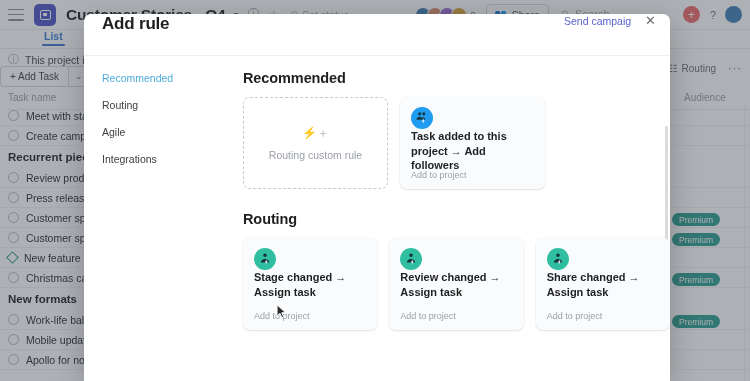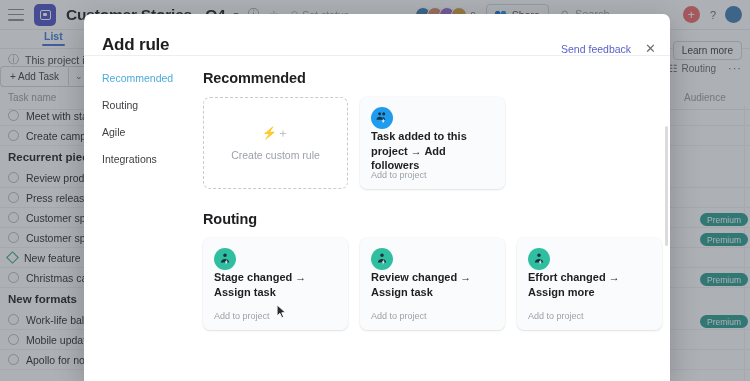--- a/index.html
+++ b/index.html
@@ -78,43 +78,43 @@
              border-bottom: 1px solid #edeef0; padding-bottom: 6px;}
   .colhead .aud { position:absolute; left: 676px; top:0; }
 
   .tasklist { position:absolute; top: 106px; left: 0; right: 0; bottom: 0;}
   .trow { height: 20px; display:flex; align-items:center; border-bottom:1px solid #f2f3f4; padding-left:8px; }
   .trow .check { width: 11px; height: 11px; border-radius:50%; border:1.2px solid #b7bbc1; margin-right:7px; flex:none;}
   .trow .check.diamond { border-radius: 0; transform: rotate(45deg); width:9px;height:9px; border-color:#2a9d8f;}
   .trow .tname { font-size: 10.5px; color:#2a2b2d; white-space:nowrap;}
   .srow { height: 22px; display:flex; align-items:center; padding-left:8px; }
   .srow .sname { font-size: 11.5px; font-weight: 700; color:#1e1f21;}
-  .badge-col { position:absolute; left: 700px; }
+  .badge-col { position:absolute; left: 672px; }
   .premium {
     display:inline-block; font-size: 8.5px; color:#fff; background:#2a9d8f;
     border-radius: 9px; padding: 1.5px 7px; font-weight: 500;
   }
   .gridline { position:absolute; top:106px; bottom:0; width:1px; background:#f2f3f4;}
 
   
   .overlay { position:absolute; inset:0; background: rgba(60,66,77,0.42); }
 
   .modal {
     position:absolute; left: 84px; top: 14px; width: 586px; height: 367px;
     background:#fff; border-radius: 7px 7px 0 0; overflow:hidden;
     box-shadow: 0 8px 30px rgba(0,0,0,0.22);
   }
-  .modal-head { height: 42px; display:flex; align-items:flex-end; padding: 0 14px 0 18px;
+  .modal-head { height: 42px; display:flex; align-items:flex-start; padding: 0 14px 0 18px;
                 border-bottom: 1px solid #eceef0;}
   .modal-title { font-size: 17px; font-weight: 700; color:#1e1f21; letter-spacing:-0.2px;}
   .modal-head-right { margin-left:auto; display:flex; align-items:center; gap: 14px;}
   .feedback { font-size: 10.5px; color: #5a61c9; }
   .close-x { font-size: 13px; color:#6d6e6f; line-height:1; }
 
-  .modal-body { display:flex; height: 325px; }
+  .modal-body { display:flex; height: 325px; gap: 40px; }
   .m-side { width: 105px; padding: 16px 0 0 18px; flex:none; }
   .m-side .item { font-size: 10.5px; color:#3f4145; margin-bottom: 15px; }
   .m-side .item.active { color: #4dabdb; }
 
   .m-main { flex:1; padding: 14px 0 0 14px; overflow:hidden; position:relative;}
   .sec-title { font-size: 14.5px; font-weight: 700; color:#1e1f21; margin-bottom: 11px; letter-spacing:-0.1px;}
   .sec-title.routing { margin-top: 22px; }
 
   .cardgrid { display:flex; gap: 12px; }
 
@@ -190,21 +190,20 @@
   </div>
 
   <div class="tabsrow">
     <div class="tab-list">List</div>
   </div>
 
   <div class="banner">
     <span class="bi">ⓘ</span>
     <span class="bt">This project is u</span>
   </div>
-  <div class="learn-more">Learn more</div>
 
   <div class="addtask">
     <div class="main">+ Add Task</div>
     <div class="drop">⌄</div>
   </div>
 
   <div class="fieldsbar">
     <div class="f">
       <span>☷</span>
       <span>Routing</span>
@@ -279,39 +278,39 @@
 
 </div>
 
 <div class="overlay"></div>
 
 <div class="modal">
 
   <div class="modal-head">
     <div class="modal-title">Add rule</div>
     <div class="modal-head-right">
-      <div class="feedback">Send feedback</div>
+      <div class="feedback">Send campaig</div>
       <div class="close-x">✕</div>
     </div>
   </div>
 
   <div class="modal-body">
     <div class="m-side" id="modal-side">
         <div class="item active">Recommended</div>
         <div class="item">Routing</div>
         <div class="item">Agile</div>
         <div class="item">Integrations</div>
       </div>
     <div class="m-main" id="modal-main">
       <div class="scrollbar"></div>
     <div class="sec-title">Recommended</div>
         <div class="cardgrid">
           <div class="card custom">
             <div class="bolt" style="font-size: 12px;">⚡＋</div>
-            <div class="clabel">Create custom rule</div>
+            <div class="clabel">Routing custom rule</div>
           </div>
           <div class="card">
             <div class="ic blue">
               <svg viewBox="0 0 24 24" width="14" height="14">
                 <path d="M8 7.5a2.6 2.6 0 1 0 0-5.2 2.6 2.6 0 0 0 0 5.2zM15 7.5a2.6 2.6 0 1 0 0-5.2 2.6 2.6 0 0 0 0 5.2zM2.5 15c0-3 2.6-5 5.5-5s5.5 2 5.5 5zM12.8 10.3c2.6.4 4.7 2.3 4.7 4.7h-3.2z" fill="#16343f"></path>
                 <path d="M15.2 12.6l-3.6 5.2h2.3l-1.1 4 3.9-5.5h-2.3z" fill="#ffffff"></path>
               </svg>
             </div>
             <div class="ctitle">Task added to this project → Add followers</div>
             <div class="cfoot">Add to project</div>
@@ -339,21 +338,21 @@
             <div class="ctitle">Review changed → Assign task</div>
             <div class="cfoot">Add to project</div>
           </div>
           <div class="card">
             <div class="ic green">
               <svg viewBox="0 0 24 24" width="14" height="14">
                 <path d="M12 8.6a3.1 3.1 0 1 0 0-6.2 3.1 3.1 0 0 0 0 6.2zM4.8 18c0-3.6 3.2-6.2 7.2-6.2s7.2 2.6 7.2 6.2z" fill="#16343f"></path>
                 <path d="M15.2 12.6l-3.6 5.2h2.3l-1.1 4 3.9-5.5h-2.3z" fill="#ffffff"></path>
               </svg>
             </div>
-            <div class="ctitle">Effort changed → Assign more</div>
+            <div class="ctitle">Share changed → Assign task</div>
             <div class="cfoot">Add to project</div>
           </div>
         </div>
       </div>
   </div>
 
   <svg class="cursor" viewBox="0 0 12 17">
     <path d="M1,1 L1,13.5 L4.2,10.6 L6.4,15.6 L8.4,14.7 L6.3,9.9 L10.5,9.7 Z" fill="#2b2b2b" stroke="#ffffff" stroke-width="1"></path>
   </svg>
 </div>

